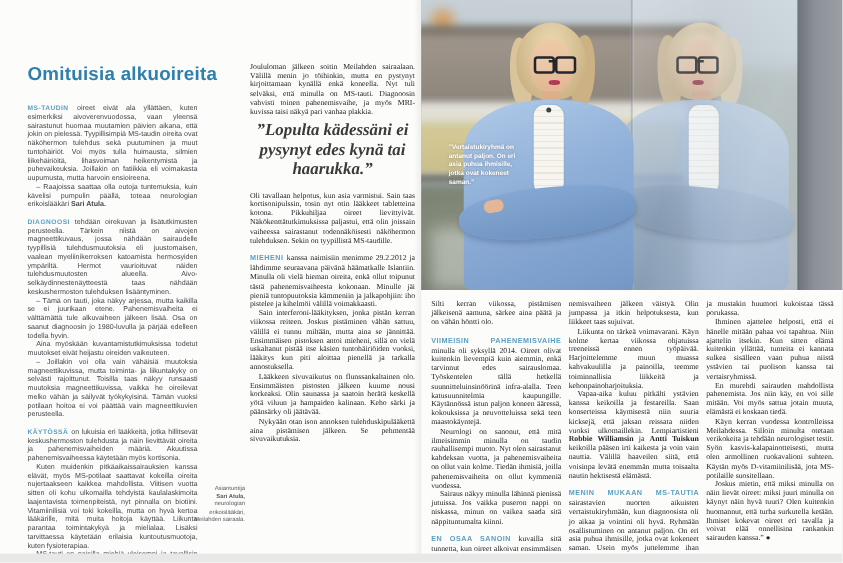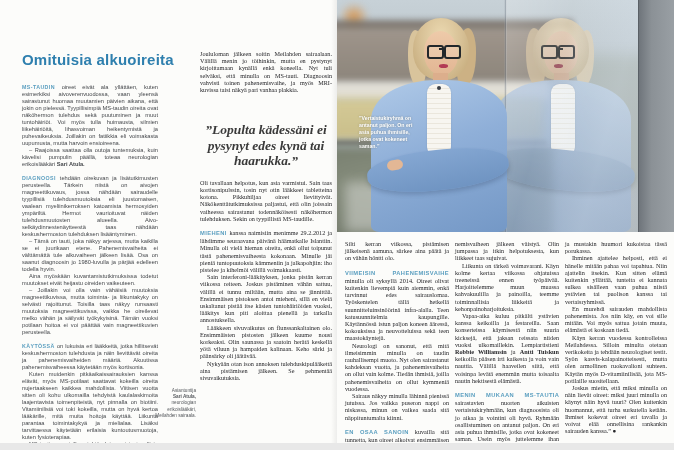--- a/index.html
+++ b/index.html
@@ -35,21 +35,21 @@
 
   .para { margin:0; }
   .para.ind { text-indent:7px; }
   .para.gap { margin-top:7px; }
   .para.cap { text-align:right; margin:0; }
   .lead { color:var(--lead_blue,#5b9fc0); font-weight:700;
     font-family:"Liberation Sans",sans-serif; font-size:0.93em; letter-spacing:0.4px; }
   .b { font-weight:700; }
 
   .pullquote {
-    margin:29px 1px 10px; font-family:"Liberation Serif",serif;
+    margin:3px 1px 10px; font-family:"Liberation Serif",serif;
     font-style:italic; font-weight:600; font-size:13.5px; line-height:15.5px;
     text-align:center; color:var(--quote_dark,#3a3a3a);
   }
 
   
   .photo { position:absolute; left:0; top:0; width:337px; height:232px; margin:0;
     overflow:hidden; background:#b6c0c6; }
   .photo div { position:absolute; }
   .ph-sky   { inset:0; background:linear-gradient(180deg,#c7d1d7 0%,#b3bdc3 45%,#a8b1b6 100%); }
   .ph-warm  { left:2px; top:2px; width:30px; height:30px; border-radius:50%;

